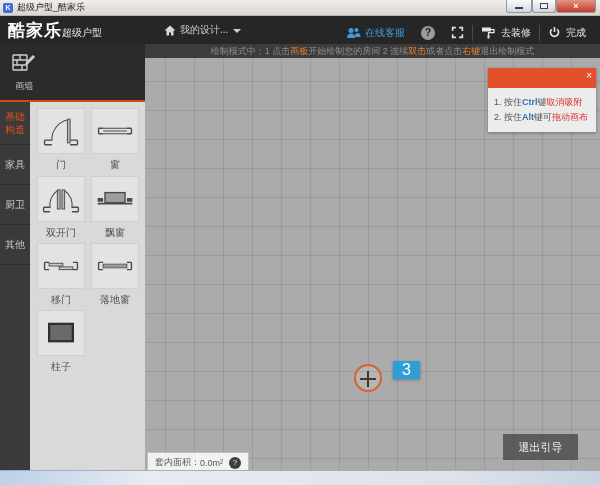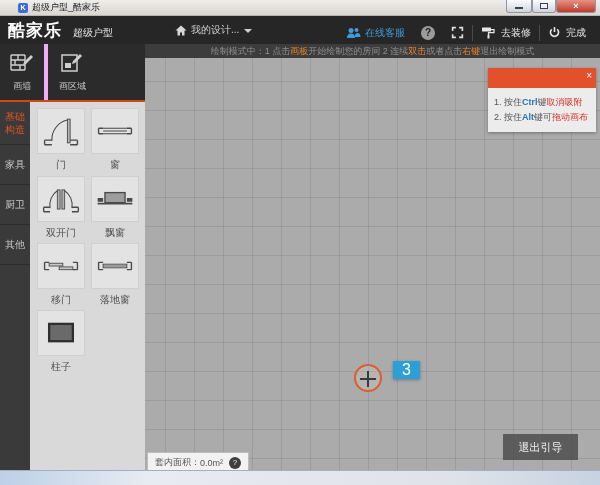--- a/index.html
+++ b/index.html
@@ -3,38 +3,38 @@
 <meta charset="utf-8">
 <style>
   * { margin:0; padding:0; box-sizing:border-box; }
   html,body { width:600px; height:485px; overflow:hidden; }
   body { font-family:"Liberation Sans","DejaVu Sans",sans-serif; }
   .window { position:relative; width:600px; height:485px; background:#2b2b2b; }
 
   
   .titlebar { position:absolute; left:0; top:0; width:600px; height:16px;
     background:linear-gradient(#f0eeea,#d9d6d1); display:flex; align-items:center;
-    padding-left:18px; border-bottom:1px solid #b9b6b0; }
+    padding-left:3px; border-bottom:1px solid #b9b6b0; }
   .app-ico { width:10px; height:10px; background:#3a6fd8; border-radius:2px; margin-right:4px;
     color:#fff; font-size:7px; line-height:10px; text-align:center; font-weight:bold; }
   .title-text { font-size:9px; color:#222; }
   .win-controls { position:absolute; right:4px; top:0; display:flex; }
   .win-btn { height:13px; border:1px solid #8e96a4; border-top:none; border-radius:0 0 3px 3px;
     background:linear-gradient(#fbfcfd,#cfd5dd); display:flex; align-items:center; justify-content:center; }
   .win-btn.min { width:26px; } .win-btn.max { width:24px; }
   .win-btn.close { width:40px; background:linear-gradient(#e59384,#c0392b); }
   .glyph-min { width:8px; height:2px; background:#3c414b; margin-top:4px; }
   .glyph-max { width:8px; height:6px; border:1px solid #3c414b; background:#eef1f5; }
   .glyph-close { color:#fff; font-size:9px; font-weight:bold; line-height:11px; }
 
   
   .header { position:absolute; left:0; top:16px; width:600px; height:28px; background:#262626;
     display:flex; align-items:center; }
   .logo-main { color:#fff; font-size:17px; font-weight:bold; letter-spacing:1px; margin-left:8px; }
-  .logo-sub { color:#e8e8e8; font-size:10px; margin-left:11px; margin-top:6px; }
+  .logo-sub { color:#e8e8e8; font-size:10px; margin-left:0; margin-top:6px; }
   .my-design { display:flex; align-items:center; margin-left:62px; cursor:pointer; }
   .my-design svg { margin-right:4px; }
   .my-design span { color:#cfcfcf; font-size:10px; }
   .chevron { width:0; height:0; border-left:4px solid transparent; border-right:4px solid transparent;
     border-top:4px solid #cfcfcf; margin-left:5px; margin-top:2px; }
   .header-right { position:absolute; right:6px; top:0; height:33px; display:flex; align-items:center; }
   .hbtn { display:flex; align-items:center; padding:0 8px; height:28px; cursor:pointer; }
   .hbtn span { font-size:10px; }
   .svc span { color:#3f9bd9; margin-left:4px; }
   .help-circle { width:14px; height:14px; border-radius:50%; background:#9b9b9b; color:#222;
@@ -199,30 +199,20 @@
   <div class="toolpanel">
     <div class="tool">
       <div class="ibox">
         <svg width="24" height="22" viewBox="0 0 24 22">
           <path d="M1 8 h14 M1 13 h14 M1 18 h14 M5 8 v5 M10 13 v5 M8 3 v5 M1 3 h14 M1 3 v15 M15 3 v15 M1 18 h14" stroke="#cfcfcf" stroke-width="1.4" fill="none"></path>
           <path d="M14 10 l7 -7 2 2 -7 7 -3 1 z" fill="#cfcfcf"></path>
         </svg>
       </div>
       <span class="tlabel">画墙</span>
     </div>
-    <div class="tool">
-      <div class="ibox">
-        <svg width="24" height="22" viewBox="0 0 24 22">
-          <rect x="2" y="3" width="15" height="16" stroke="#cfcfcf" stroke-width="1.5" fill="none"></rect>
-          <rect x="5" y="11" width="6" height="5" fill="#cfcfcf"></rect>
-          <path d="M13 9 l7 -7 2 2 -7 7 -3 1 z" fill="#cfcfcf"></path>
-        </svg>
-      </div>
-      <span class="tlabel">画区域</span>
-    </div>
   </div>
   <div class="orange-line"></div>
 
   <div class="tabstrip">
     <div class="cattab active">
         <span>基础构造</span>
       </div>
     <div class="cattab">
         <span>家具</span>
       </div>

